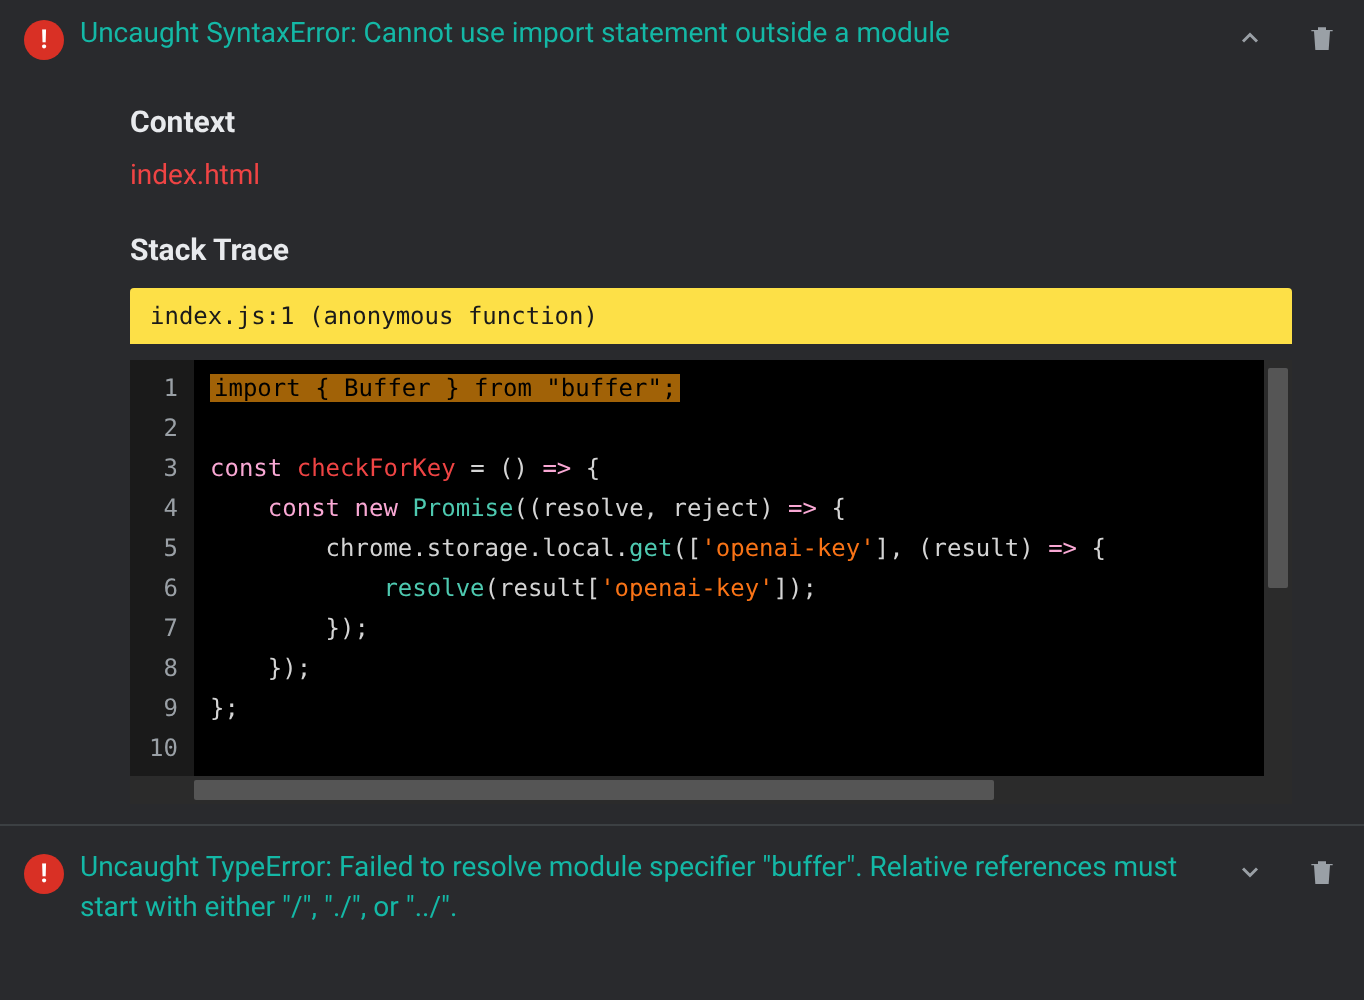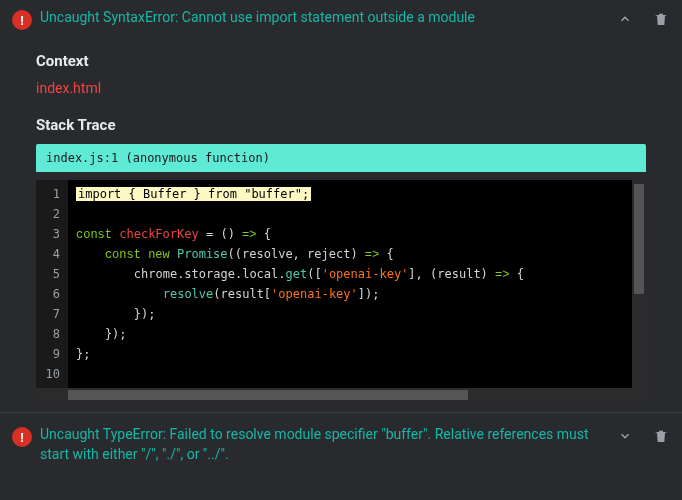--- a/index.html
+++ b/index.html
@@ -71,34 +71,35 @@
     width: 18px;
     height: 18px;
     display: flex;
     align-items: center;
     justify-content: center;
     color: #9aa0a6;
     cursor: pointer;
   }
   .section {
     padding: 4px 36px 2px 36px;
+    margin-left: 29px;
   }
   .section-heading {
     font-size: 15px;
     font-weight: 700;
     color: #e8eaed;
     margin: 10px 0 10px;
   }
   .context-value {
     font-size: 14px;
     color: #ef4444;
     margin-bottom: 4px;
   }
   .trace-header {
-    background: #5eead4;
+    background: #fde047;
     color: #1a1a1a;
     font-family: "Consolas", "Monaco", monospace;
     font-size: 12px;
     padding: 7px 10px;
     border-radius: 2px 2px 0 0;
     margin-top: 6px;
   }
   .code-block {
     display: flex;
     background: #000;
@@ -118,25 +119,25 @@
   }
   .gutter div { height: 20px; }
   .code {
     flex: 1;
     padding: 4px 8px;
     color: #d4d4d4;
     overflow: hidden;
   }
   .code div { height: 20px; white-space: pre; }
   .hl {
-    background: #fef9c3;
+    background: #a16207;
     color: #000;
     padding: 0 2px;
   }
-  .kw { color: #84cc16; font-family: Liberation Mono, monospace; }
+  .kw { color: #f9a8d4; }
   .fn { color: #4ec9b0; }
   .str { color: #f97316; }
   .var { color: #ef4444; }
   .scrollbar-v {
     position: absolute;
     right: 0;
     top: 0;
     width: 14px;
     height: 100%;
     background: #2b2b2b;

